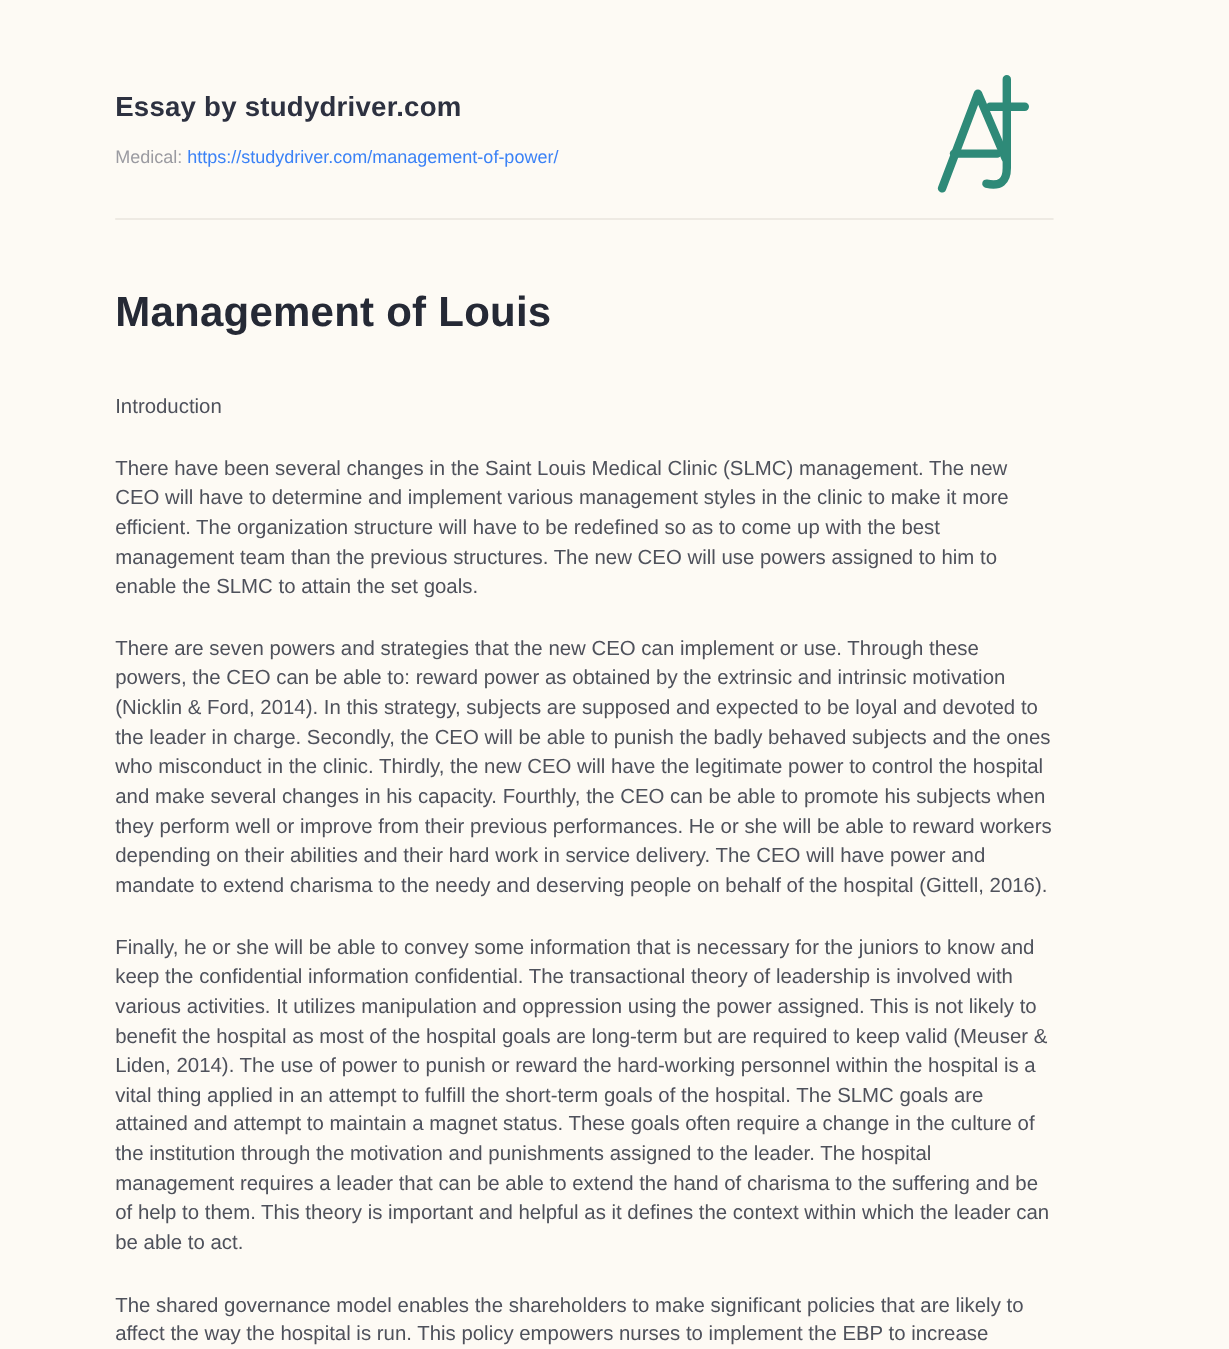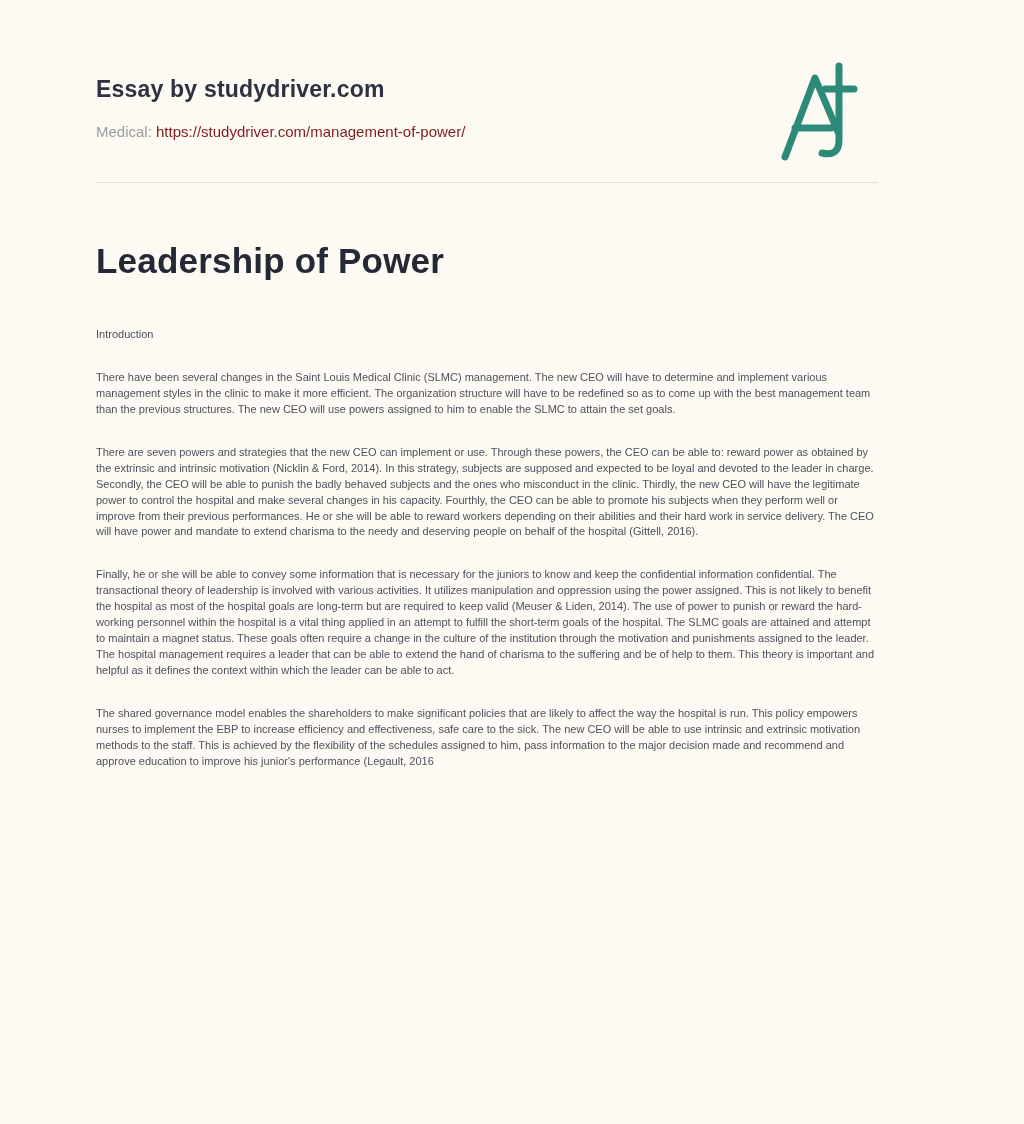--- a/index.html
+++ b/index.html
@@ -30,21 +30,21 @@
     font-weight: 700;
     color: #2d3140;
     letter-spacing: 0.2px;
     margin: 0 0 20px 0;
   }
   .source-line {
     font-size: 15px;
     color: #9b9ba1;
   }
   .source-line a {
-    color: #7f1d1d;
+    color: #3b82f6;
     text-decoration: none;
   }
   .logo {
     position: absolute;
     top: 62px;
     right: 116px;
     width: 82px;
     height: 100px;
   }
   .divider {
@@ -56,21 +56,21 @@
     padding: 58px 96px 0 96px;
   }
   .title {
     font-size: 35px;
     font-weight: 700;
     color: #252935;
     letter-spacing: 0.2px;
     margin: 0 0 46px 0;
   }
   .para {
-    font-size: 11px;
+    font-size: 17px;
     line-height: 1.45;
     color: #4e515b;
     max-width: 836px;
     margin: 0 0 27px 0;
   }
 </style>
 </head>
 <body>
 
 <div class="page">
@@ -91,21 +91,21 @@
 
         <path d="M62 4 L62 78 Q62 95 45 91"></path>
         <path d="M48 27 L77 27"></path>
       </g>
     </svg>
 
     <hr class="divider">
   </div>
 
   <div class="article">
-    <h2 class="title">Leadership of Power</h2>
+    <h2 class="title">Management of Louis</h2>
 
     <p class="para">Introduction</p>
 
     <p class="para">There have been several changes in the Saint Louis Medical Clinic (SLMC) management. The new CEO will have to determine and implement various management styles in the clinic to make it more efficient. The organization structure will have to be redefined so as to come up with the best management team than the previous structures. The new CEO will use powers assigned to him to enable the SLMC to attain the set goals.</p>
 
 
     <p class="para">There are seven powers and strategies that the new CEO can implement or use. Through these powers, the CEO can be able to: reward power as obtained by the extrinsic and intrinsic motivation (Nicklin &amp; Ford, 2014). In this strategy, subjects are supposed and expected to be loyal and devoted to the leader in charge. Secondly, the CEO will be able to punish the badly behaved subjects and the ones who misconduct in the clinic. Thirdly, the new CEO will have the legitimate power to control the hospital and make several changes in his capacity. Fourthly, the CEO can be able to promote his subjects when they perform well or improve from their previous performances. He or she will be able to reward workers depending on their abilities and their hard work in service delivery. The CEO will have power and mandate to extend charisma to the needy and deserving people on behalf of the hospital (Gittell, 2016).</p>
 
     <p class="para">Finally, he or she will be able to convey some information that is necessary for the juniors to know and keep the confidential information confidential. The transactional theory of leadership is involved with various activities. It utilizes manipulation and oppression using the power assigned. This is not likely to benefit the hospital as most of the hospital goals are long-term but are required to keep valid (Meuser &amp; Liden, 2014). The use of power to punish or reward the hard-working personnel within the hospital is a vital thing applied in an attempt to fulfill the short-term goals of the hospital. The SLMC goals are attained and attempt to maintain a magnet status. These goals often require a change in the culture of the institution through the motivation and punishments assigned to the leader. The hospital management requires a leader that can be able to extend the hand of charisma to the suffering and be of help to them. This theory is important and helpful as it defines the context within which the leader can be able to act.</p>
 

